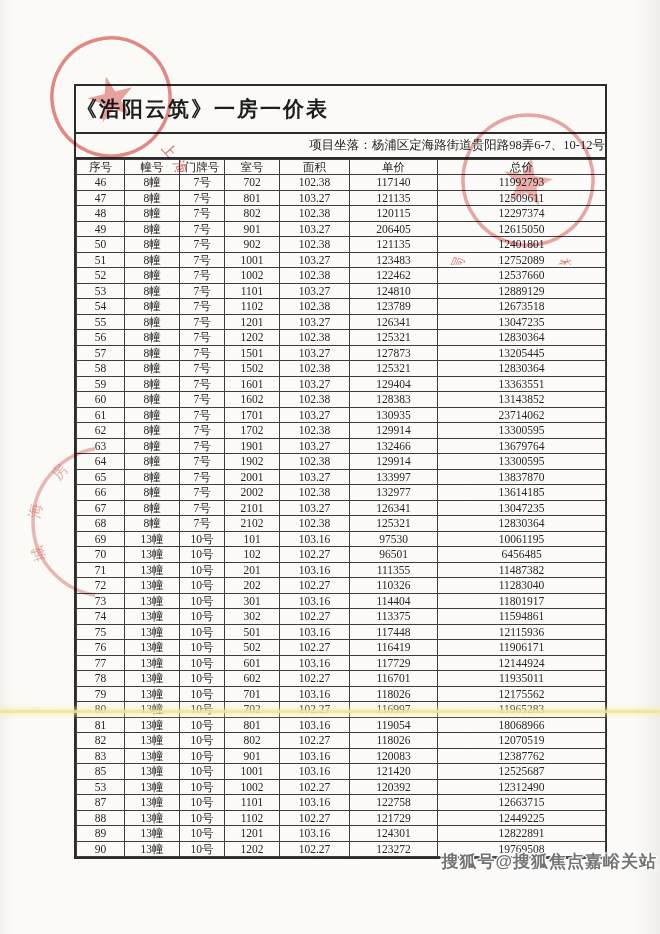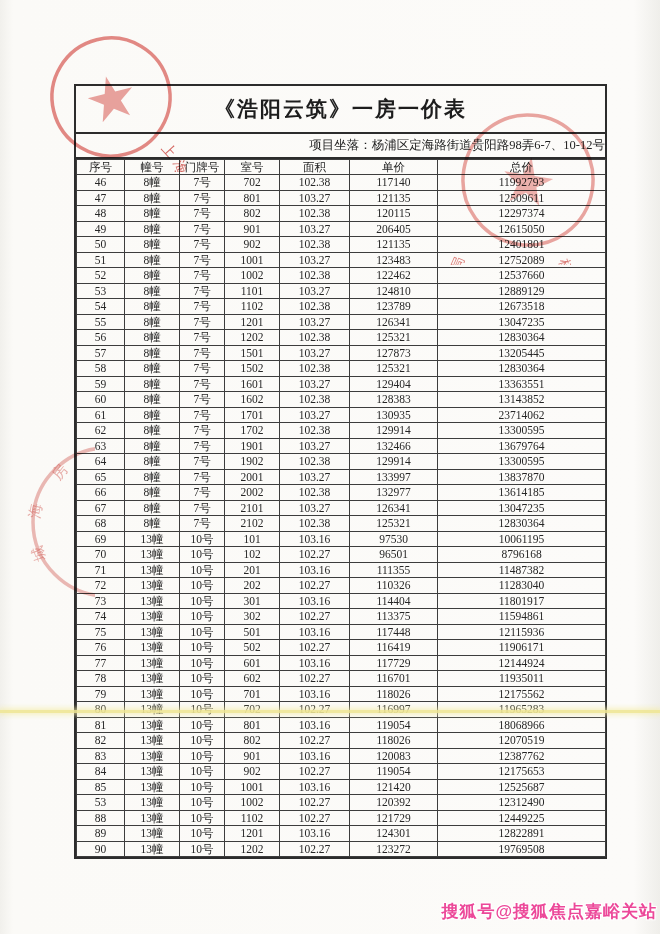--- a/index.html
+++ b/index.html
@@ -8,21 +8,21 @@
     background:linear-gradient(90deg,#f1f0ec 0,#fbfaf7 2%,#fcfbf9 96%,#efeeea 100%);
     font-family:"Liberation Serif","DejaVu Serif",serif;
     color:#222;
   }
   .sheet-table{
     position:absolute;left:74px;top:84px;width:533px;
     box-sizing:border-box;border:2px solid #2c2c2c;background:transparent;
   }
   .title-row{
     height:46px;line-height:46px;border-bottom:2px solid #2c2c2c;
-    text-align:center;font-size:21px;font-weight:bold;letter-spacing:2px;color:#1d1d1d;
+    font-size:21px;font-weight:bold;letter-spacing:2px;color:#1d1d1d;
   }
   .location-row{
     height:23px;line-height:23px;border-bottom:2px solid #2c2c2c;
     font-size:12.5px;padding-left:6px;color:#1f1f1f;white-space:nowrap;text-align:right;
   }
   table.price{
     border-collapse:collapse;table-layout:fixed;width:529px;
     font-size:11.5px;color:#262626;
   }
   table.price th,table.price td{
@@ -34,23 +34,23 @@
   col.c4{width:70px}col.c5{width:88px}col.c6{width:168px}
 
   .stamp{position:absolute;mix-blend-mode:multiply;pointer-events:none;}
 
   .highlight-line{
     position:absolute;left:0;top:710px;width:660px;height:3px;
     background:rgba(238,230,148,0.9);
     box-shadow:0 0 5px 2px rgba(242,235,165,0.65);
   }
   .watermark{
-    position:absolute;right:3px;top:900px;
+    position:absolute;right:3px;top:850px;
     font-family:"Liberation Sans","DejaVu Sans",sans-serif;
-    font-size:17px;font-weight:bold;letter-spacing:1px;color:#ec4899;
+    font-size:17px;font-weight:bold;letter-spacing:1px;color:#737373;
     text-shadow:-1px -1px 0 #fff,1px -1px 0 #fff,-1px 1px 0 #fff,1px 1px 0 #fff,0 0 4px #fff;
   }
 </style>
 </head>
 <body>
 
 <div class="sheet-table">
   <div class="title-row">《浩阳云筑》一房一价表</div>
   <div class="location-row"><span>项目坐落：</span><span>杨浦区定海路街道贵阳路98弄6-7、10-12号</span></div>
   <table class="price">
@@ -291,21 +291,21 @@
           <td>97530</td>
           <td>10061195</td>
         </tr>
         <tr>
           <td>70</td>
           <td>13幢</td>
           <td>10号</td>
           <td>102</td>
           <td>102.27</td>
           <td>96501</td>
-          <td>8796168</td>
+          <td>6456485</td>
         </tr>
         <tr>
           <td>71</td>
           <td>13幢</td>
           <td>10号</td>
           <td>201</td>
           <td>103.16</td>
           <td>111355</td>
           <td>11487382</td>
         </tr>
@@ -411,45 +411,45 @@
         <tr>
           <td>83</td>
           <td>13幢</td>
           <td>10号</td>
           <td>901</td>
           <td>103.16</td>
           <td>120083</td>
           <td>12387762</td>
         </tr>
         <tr>
-          <td>84</td>
-          <td>13幢</td>
-          <td>10号</td>
-          <td>902</td>
-          <td>102.27</td>
-          <td>119054</td>
-          <td>12175653</td>
-        </tr>
-        <tr>
           <td>85</td>
           <td>13幢</td>
           <td>10号</td>
           <td>1001</td>
           <td>103.16</td>
           <td>121420</td>
           <td>12525687</td>
         </tr>
         <tr>
           <td>53</td>
           <td>13幢</td>
           <td>10号</td>
           <td>1002</td>
           <td>102.27</td>
           <td>120392</td>
           <td>12312490</td>
+        </tr>
+        <tr>
+          <td>87</td>
+          <td>13幢</td>
+          <td>10号</td>
+          <td>1101</td>
+          <td>103.16</td>
+          <td>122758</td>
+          <td>12663715</td>
         </tr>
         <tr>
           <td>88</td>
           <td>13幢</td>
           <td>10号</td>
           <td>1102</td>
           <td>102.27</td>
           <td>121729</td>
           <td>12449225</td>
         </tr>

